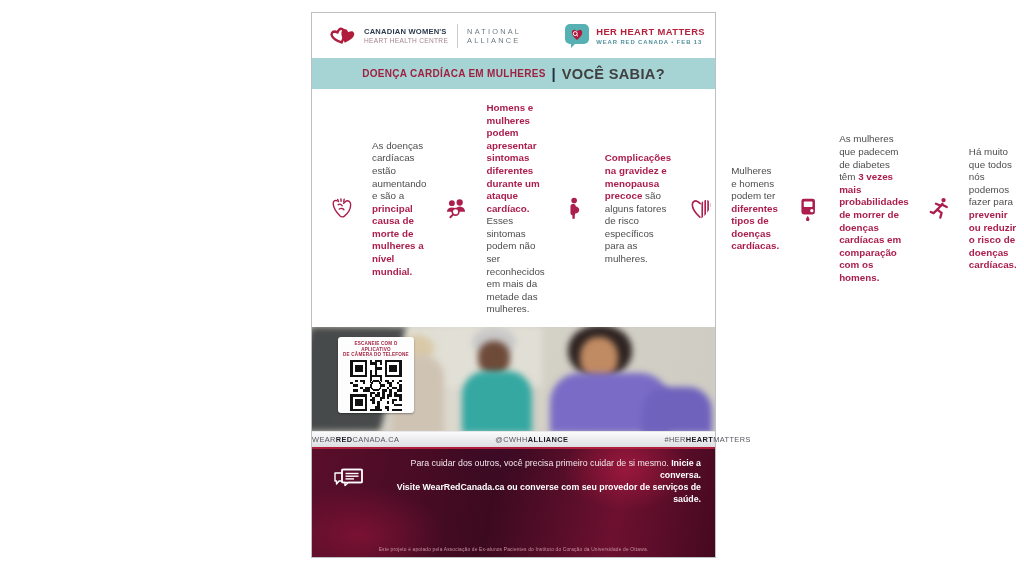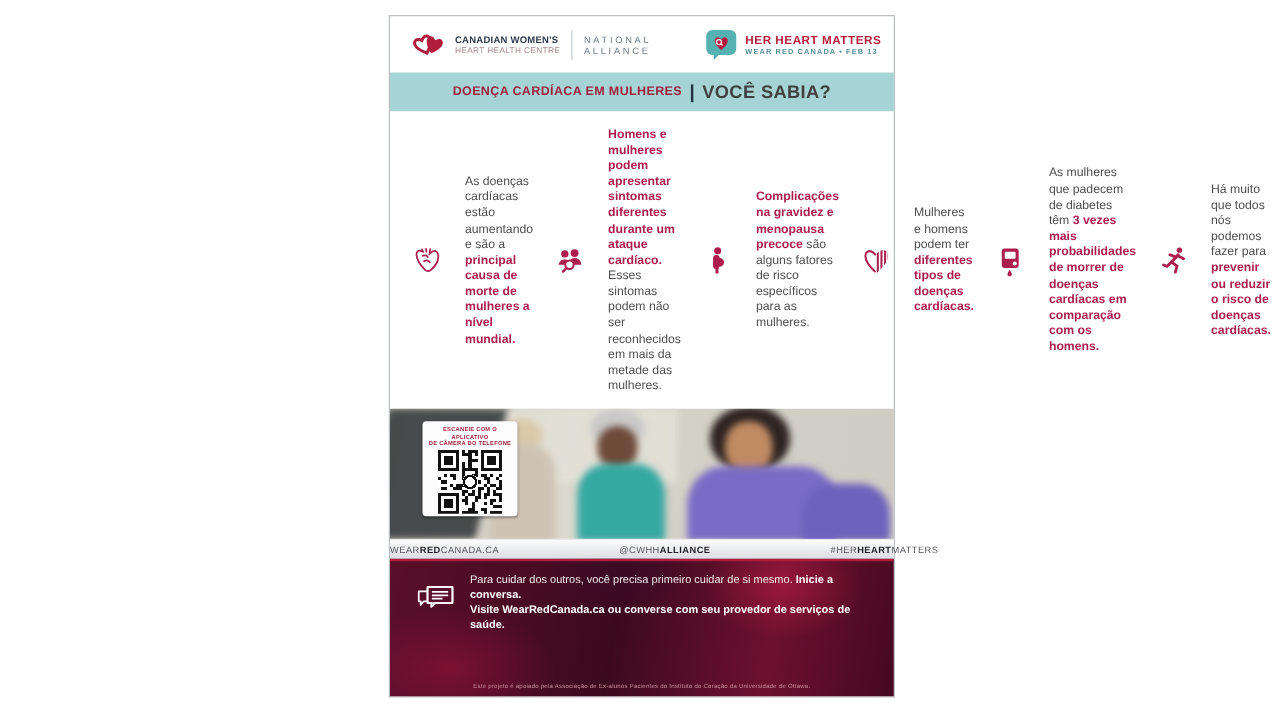--- a/index.html
+++ b/index.html
@@ -72,21 +72,21 @@
   
   .footer { flex:1; position:relative; overflow:hidden;
     background:
       radial-gradient(90px 60px at 78% 20%, rgba(190,30,70,.55), rgba(0,0,0,0) 70%),
       radial-gradient(120px 70px at 12% 80%, rgba(150,20,60,.6), rgba(0,0,0,0) 70%),
       radial-gradient(80px 50px at 45% 10%, rgba(60,10,40,.8), rgba(0,0,0,0) 70%),
       linear-gradient(100deg,#5a0e2a 0%,#3c0a1f 45%,#6d1030 75%,#45091f 100%); }
   .footer-top-line { position:absolute; left:0; top:0; width:100%; height:2px; background:#b01c3c; }
   .footer-inner { display:flex; align-items:center; gap:10px; padding:10px 14px 0 20px; }
   .chat-icon-cell { flex:0 0 auto; }
-  .footer-msg { flex:1; }
+  .footer-msg { flex:1;text-align:right; }
   .footer-msg .m1 { font-size:8.8px; line-height:12px; color:#f2e6ea; }
   .footer-msg .m1 b, .footer-msg .m2 { color:#ffffff; font-weight:bold; font-size:8.8px; line-height:12px; }
   .fine-print { position:absolute; left:0; right:0; bottom:5px; text-align:center;
     font-size:4.8px; color:#c9909f; letter-spacing:.2px; }
 </style>
 </head>
 <body>
 
 <div class="canvas">
   <div class="poster">

